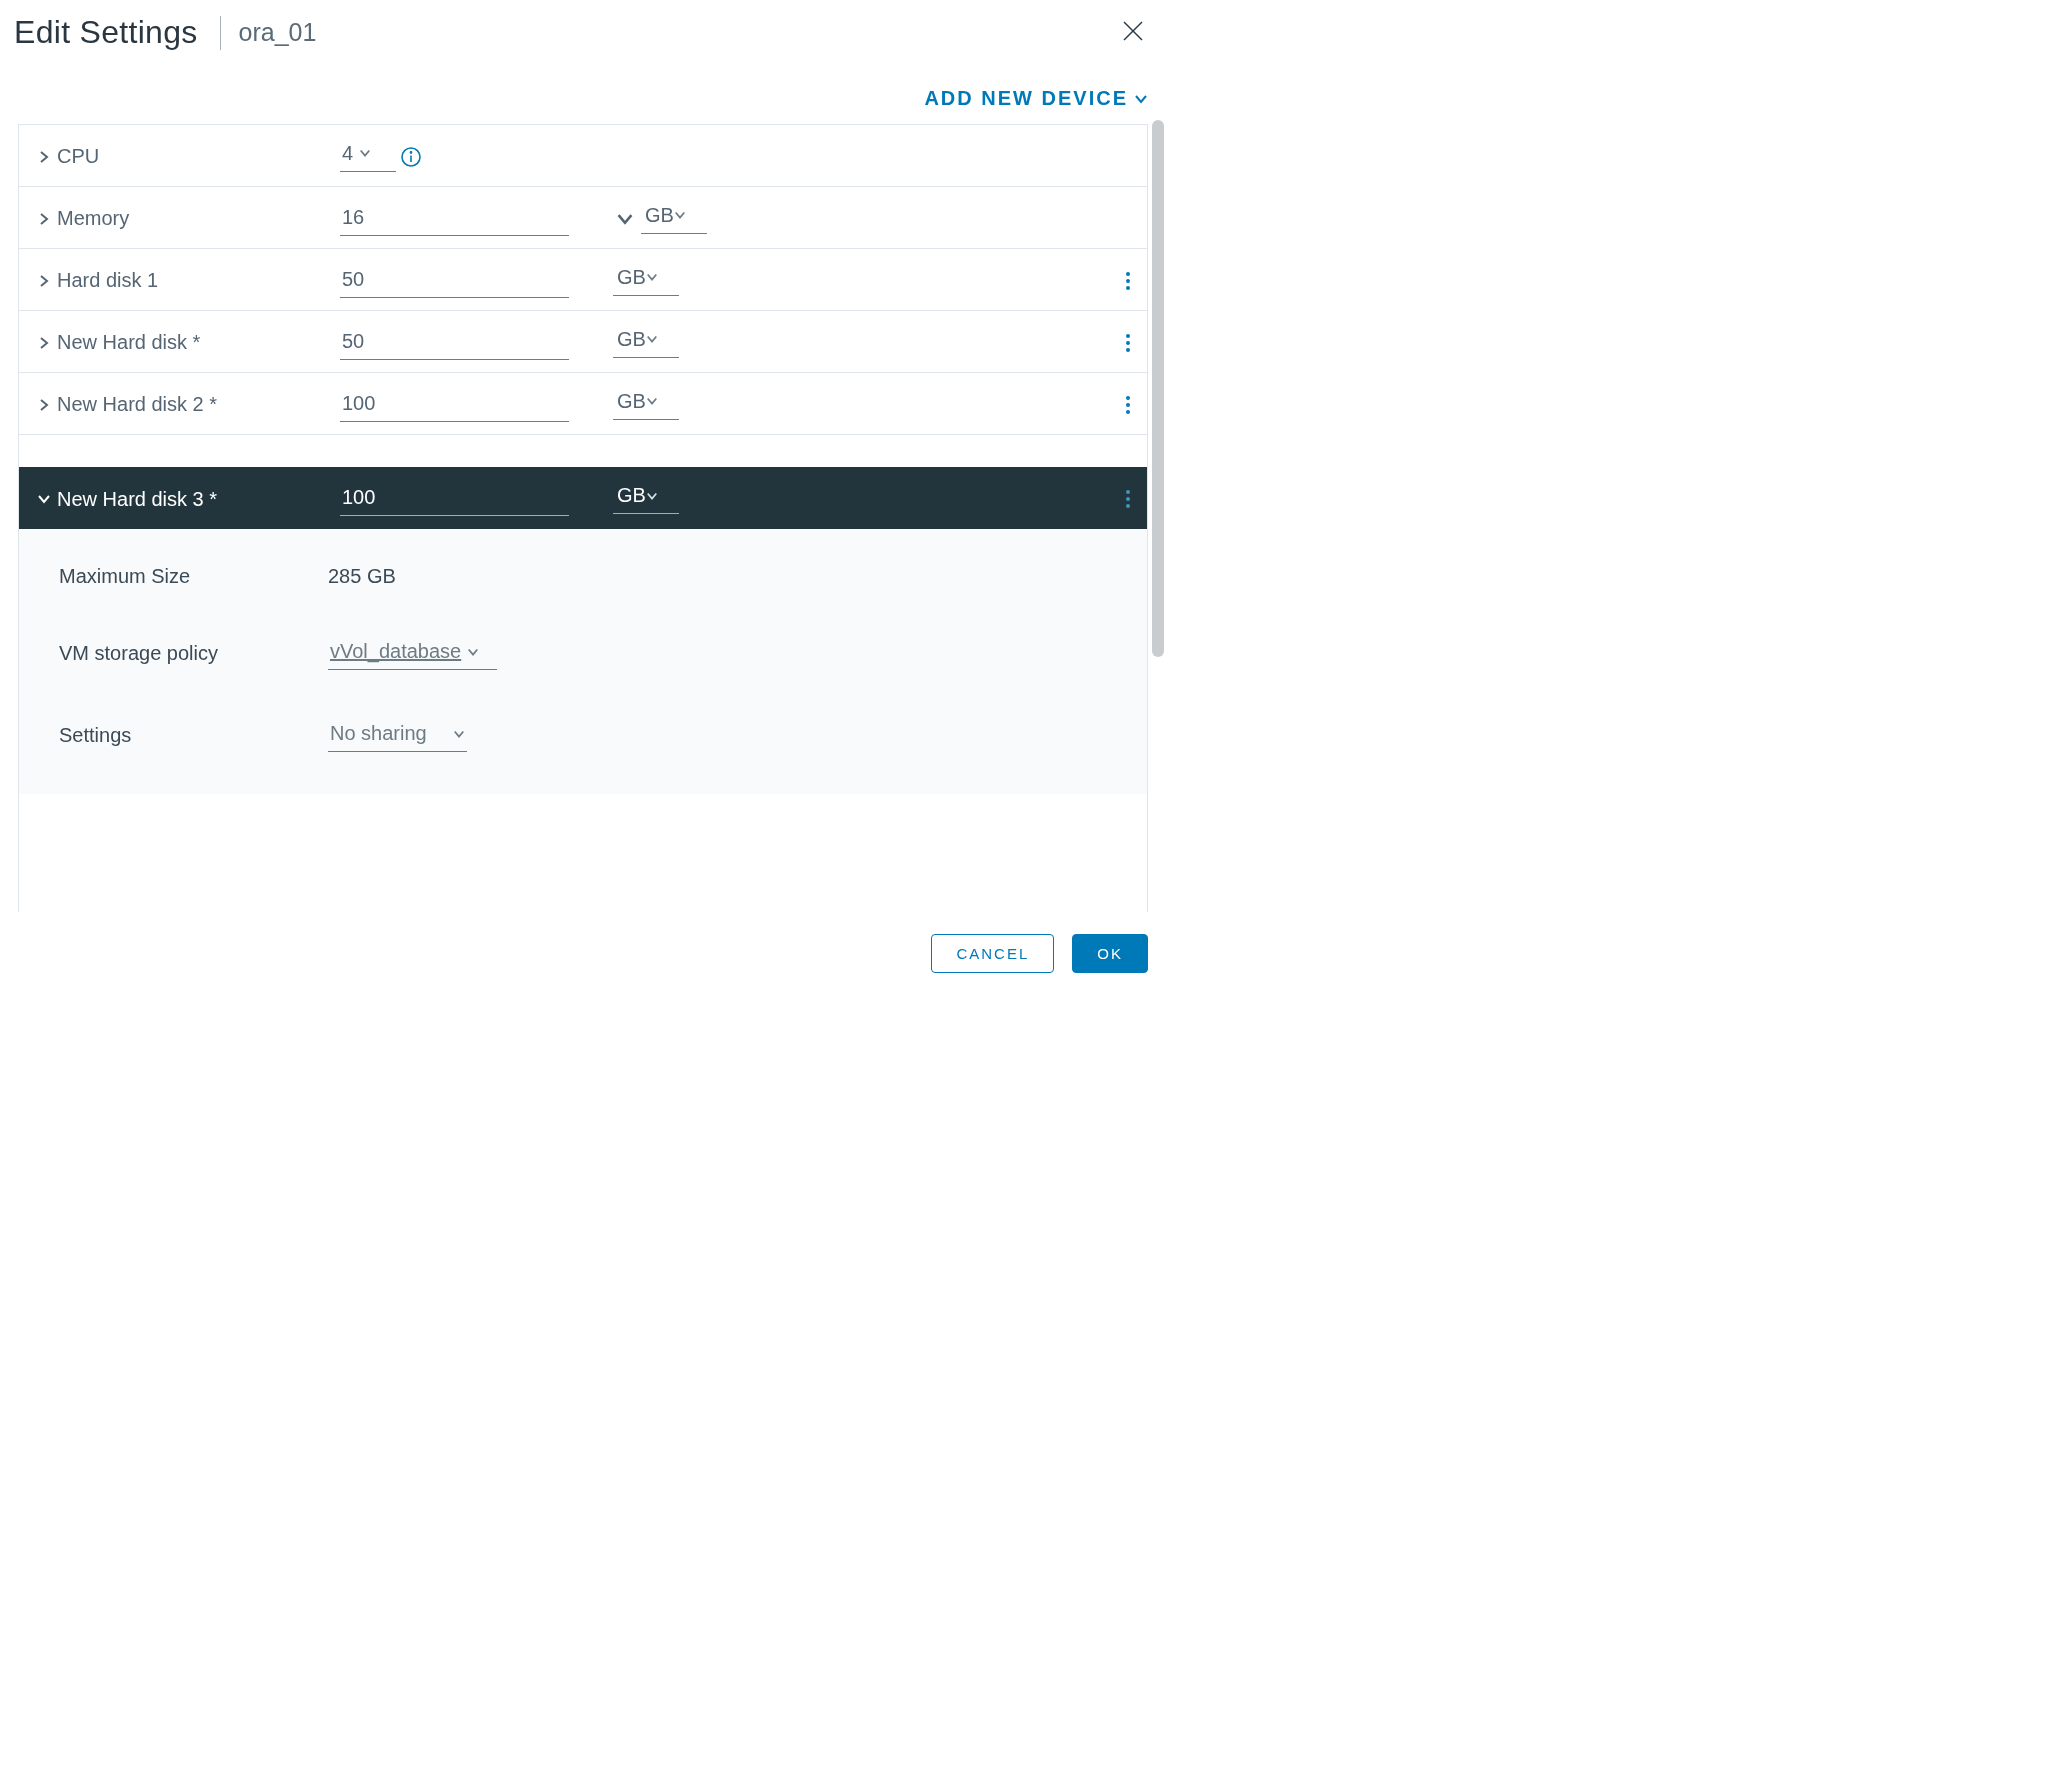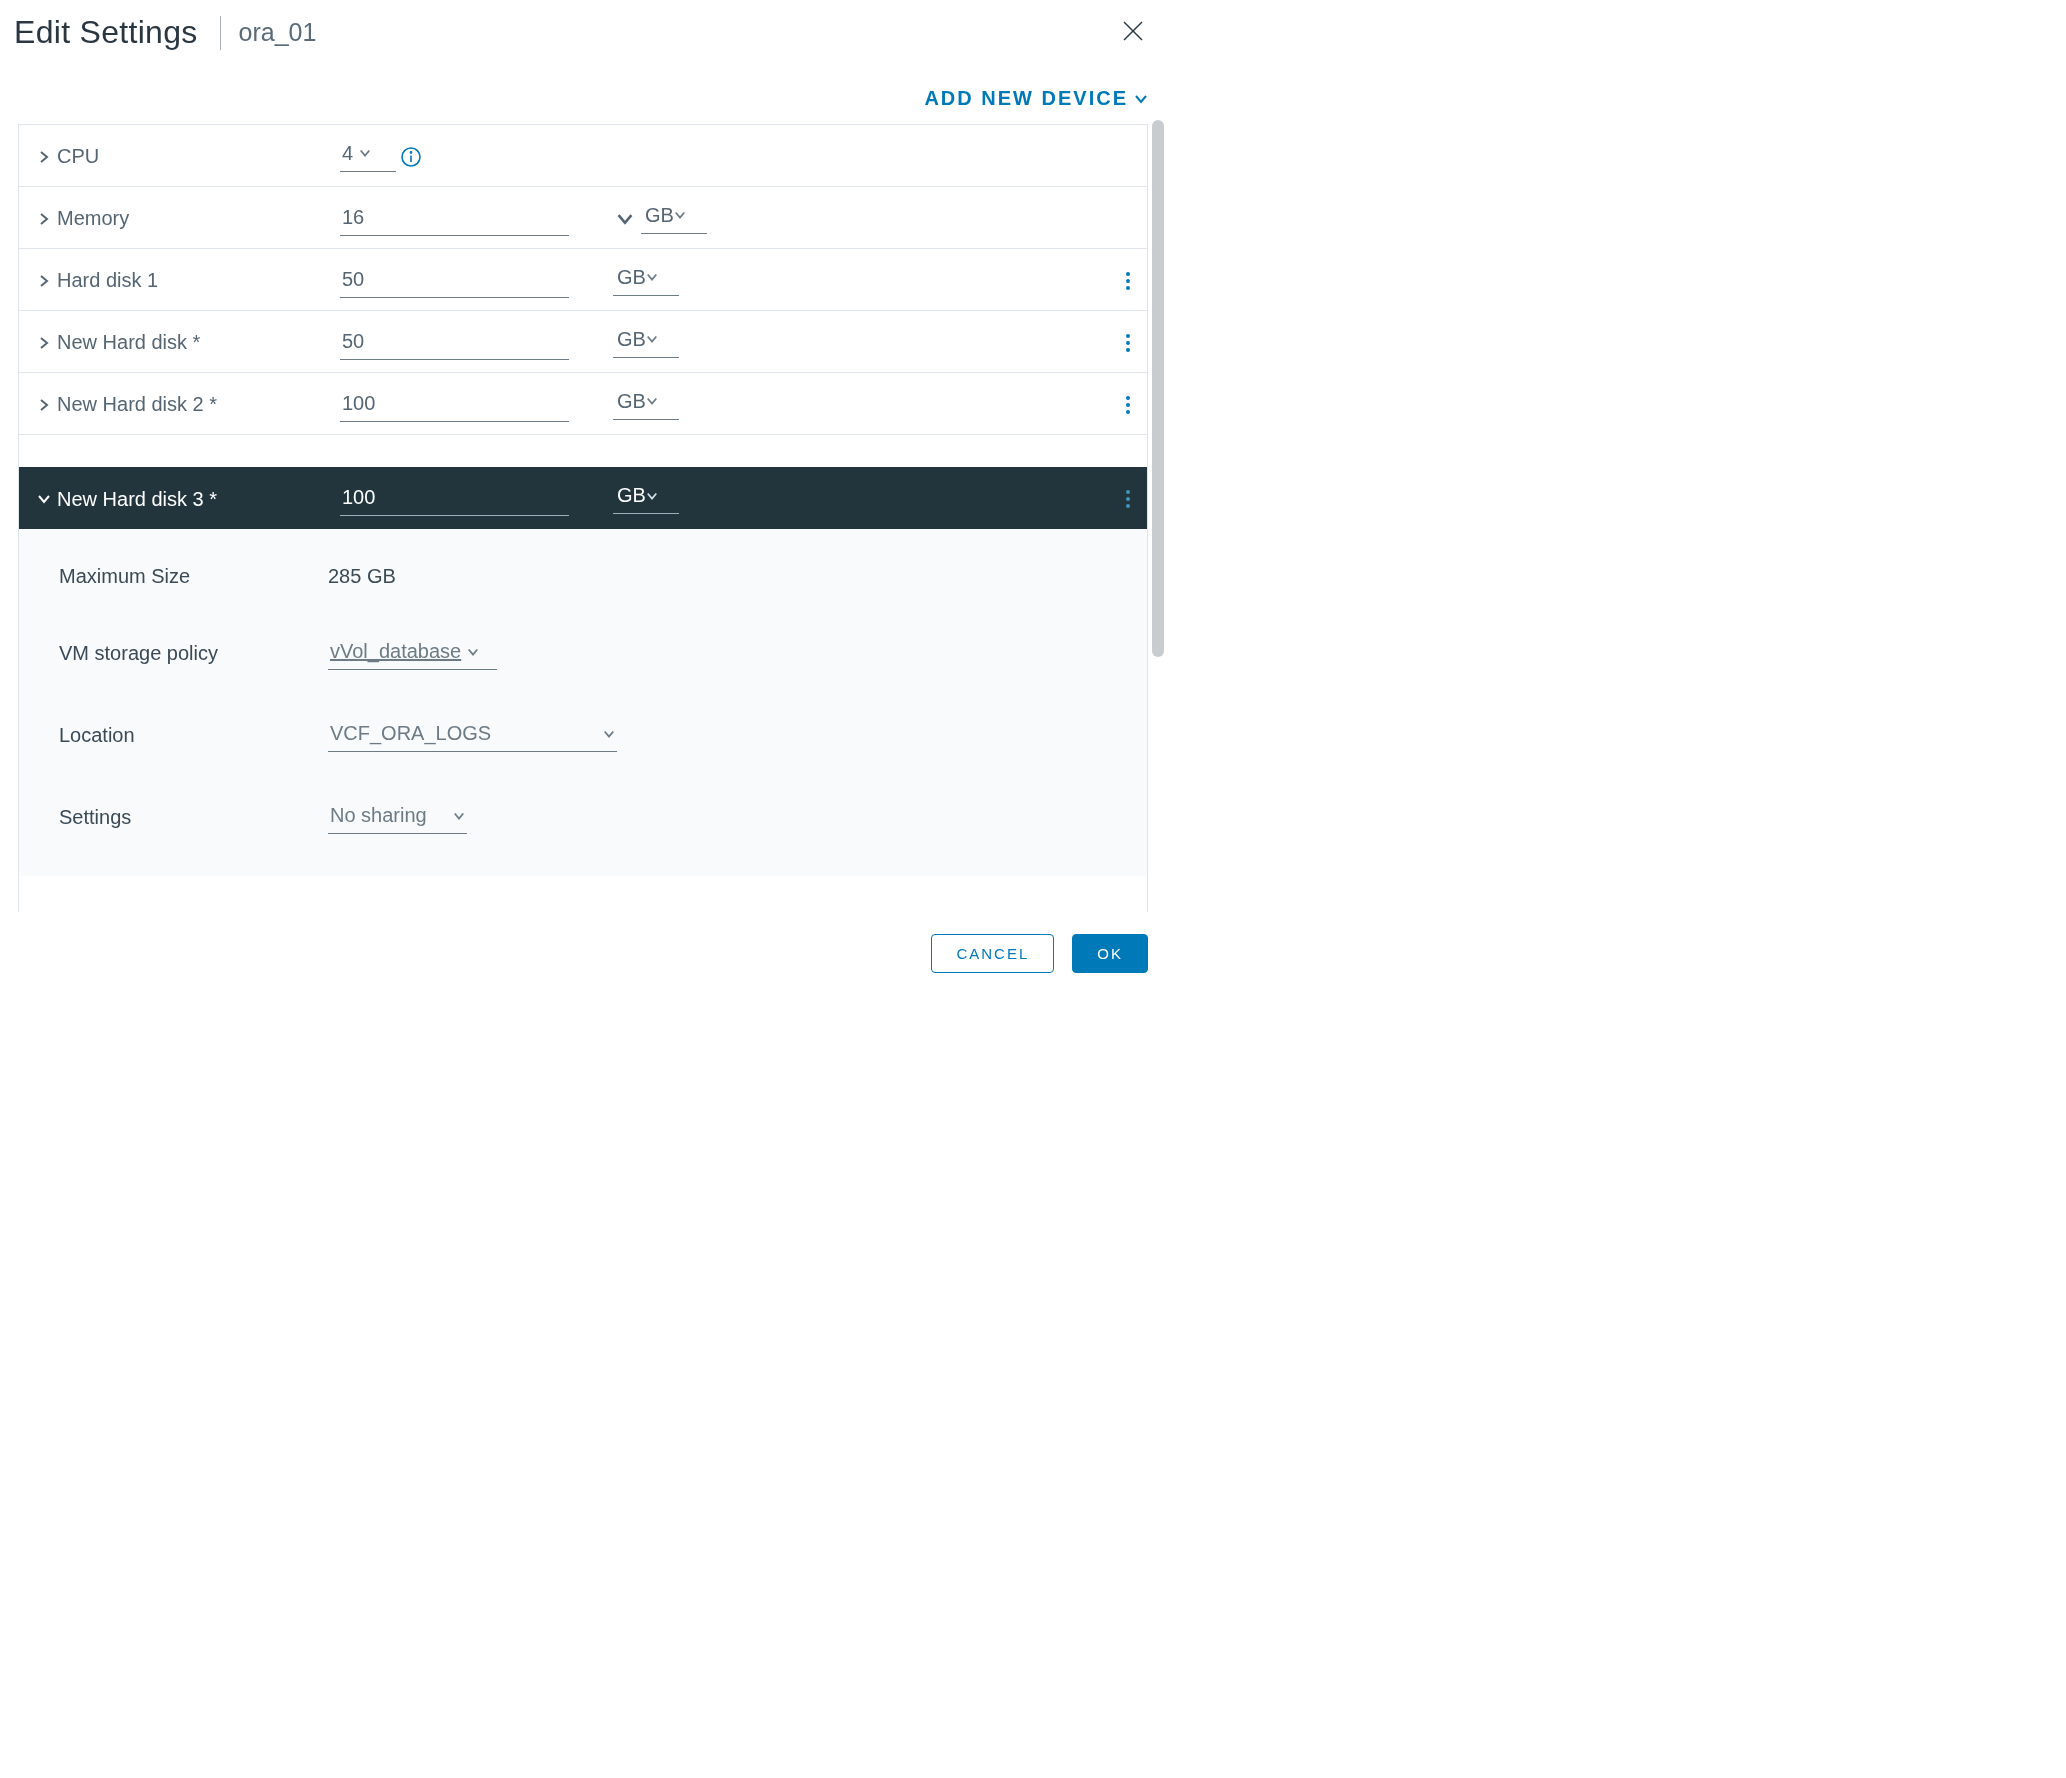--- a/index.html
+++ b/index.html
@@ -373,29 +373,20 @@
         <div class="drow">
           <span class="dlabel">VM storage policy</span>
           <div class="dselect nocaret">
             <span>vVol_database</span>
             <svg width="12" height="12" viewBox="0 0 14 14" fill="none" stroke="#6d7b85" stroke-width="2">
                 <polyline points="2,4 7,10 12,4"></polyline>
               </svg>
           </div>
         </div>
         <div class="drow">
-          <span class="dlabel">Location</span>
-          <div class="dselect w290">
-            <span>VCF_ORA_LOGS</span>
-            <svg width="12" height="12" viewBox="0 0 14 14" fill="none" stroke="#6d7b85" stroke-width="2">
-                <polyline points="2,4 7,10 12,4"></polyline>
-              </svg>
-          </div>
-        </div>
-        <div class="drow">
           <span class="dlabel">Settings</span>
           <div class="dselect w140">
             <span>No sharing</span>
             <svg width="12" height="12" viewBox="0 0 14 14" fill="none" stroke="#6d7b85" stroke-width="2">
                 <polyline points="2,4 7,10 12,4"></polyline>
               </svg>
           </div>
         </div>
       </div>
 

